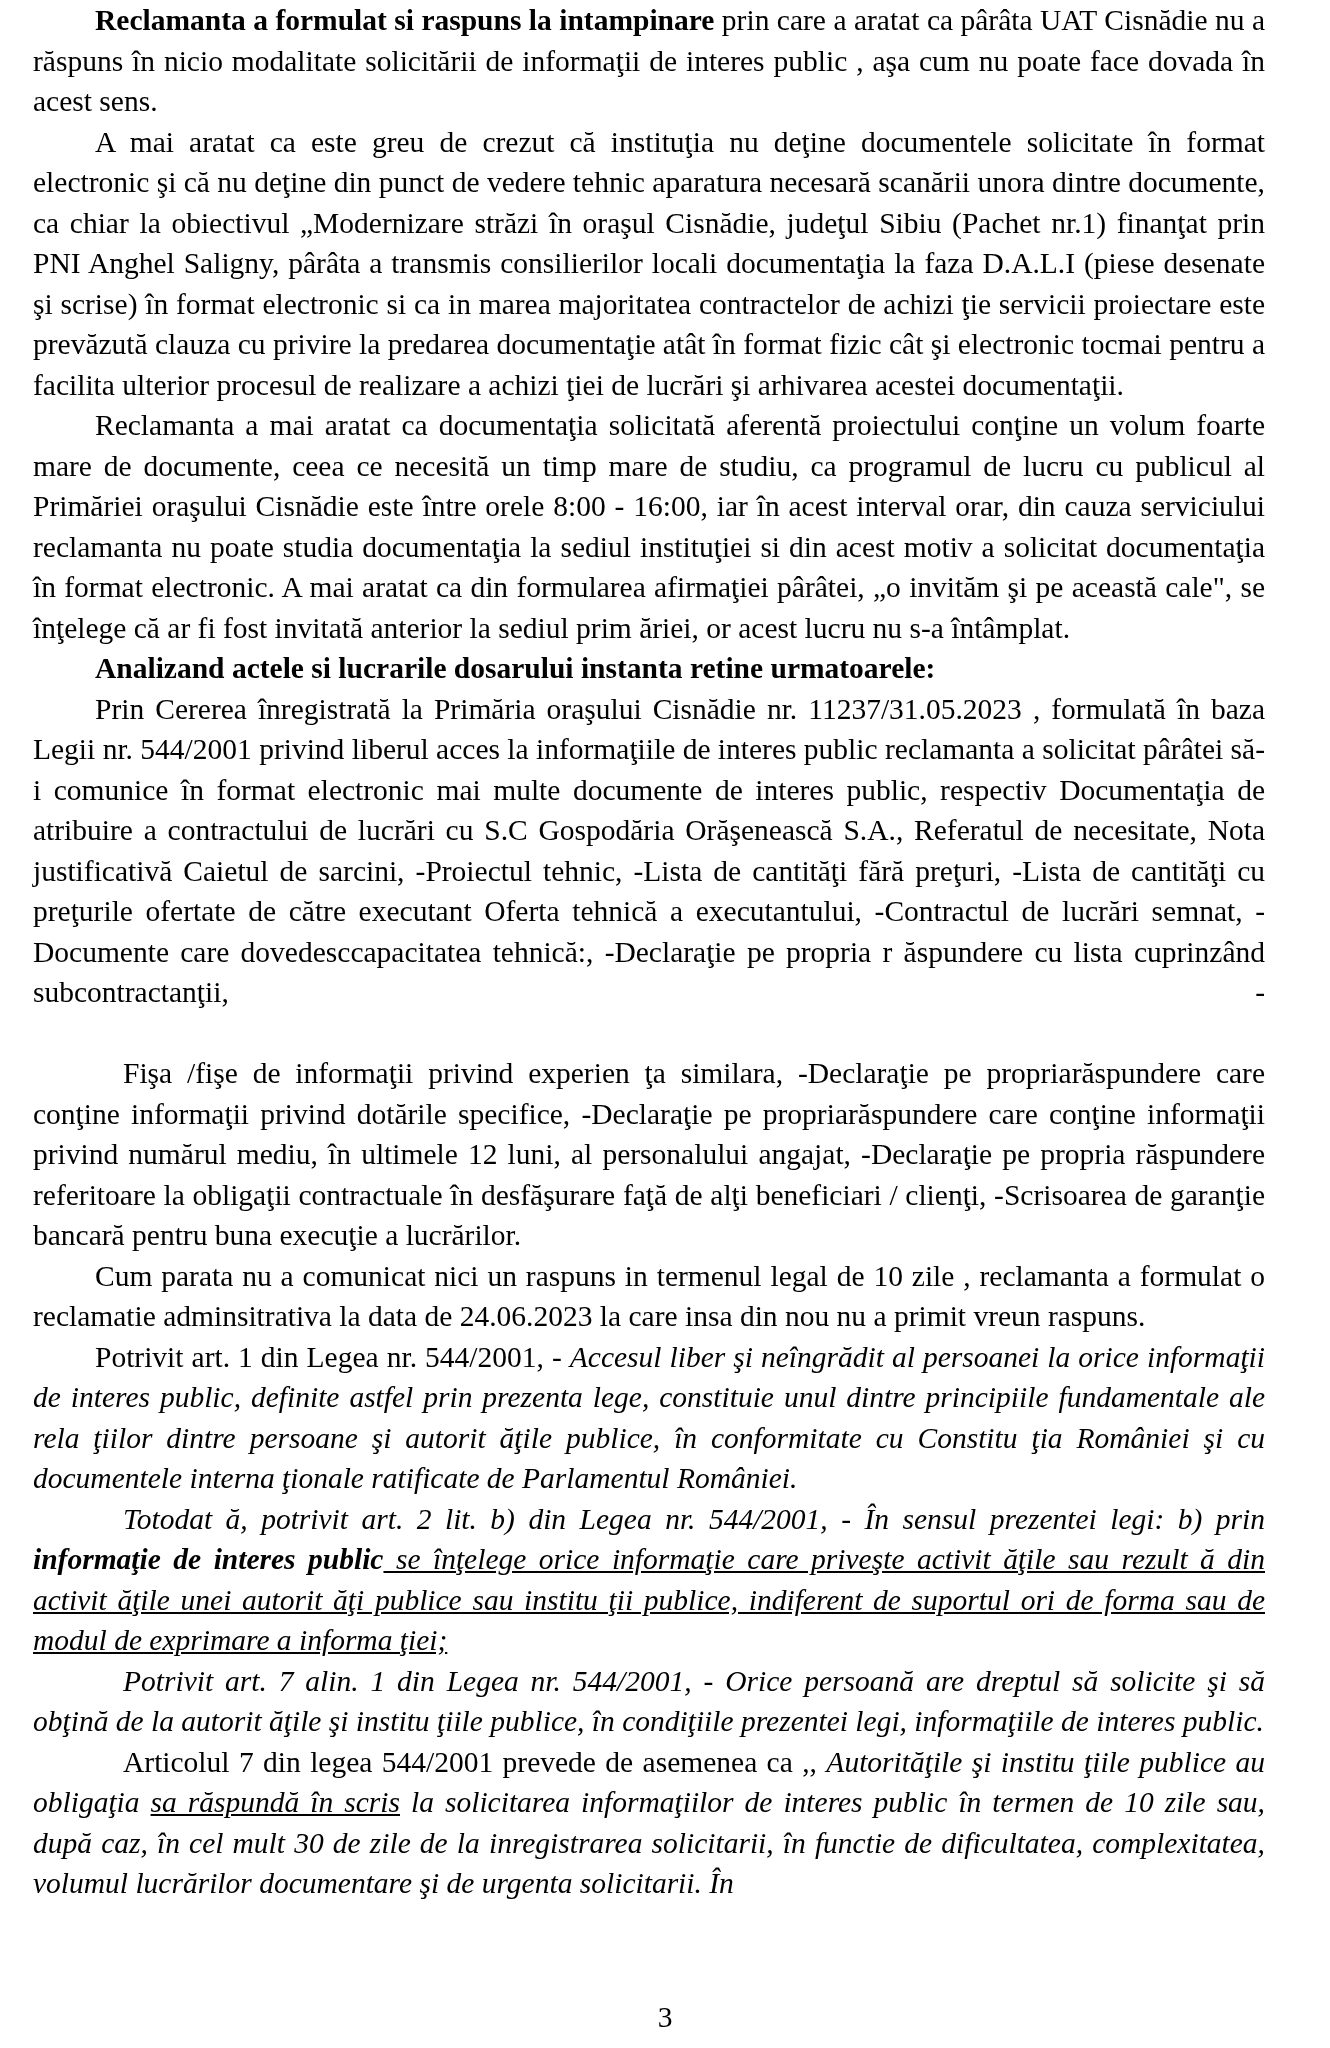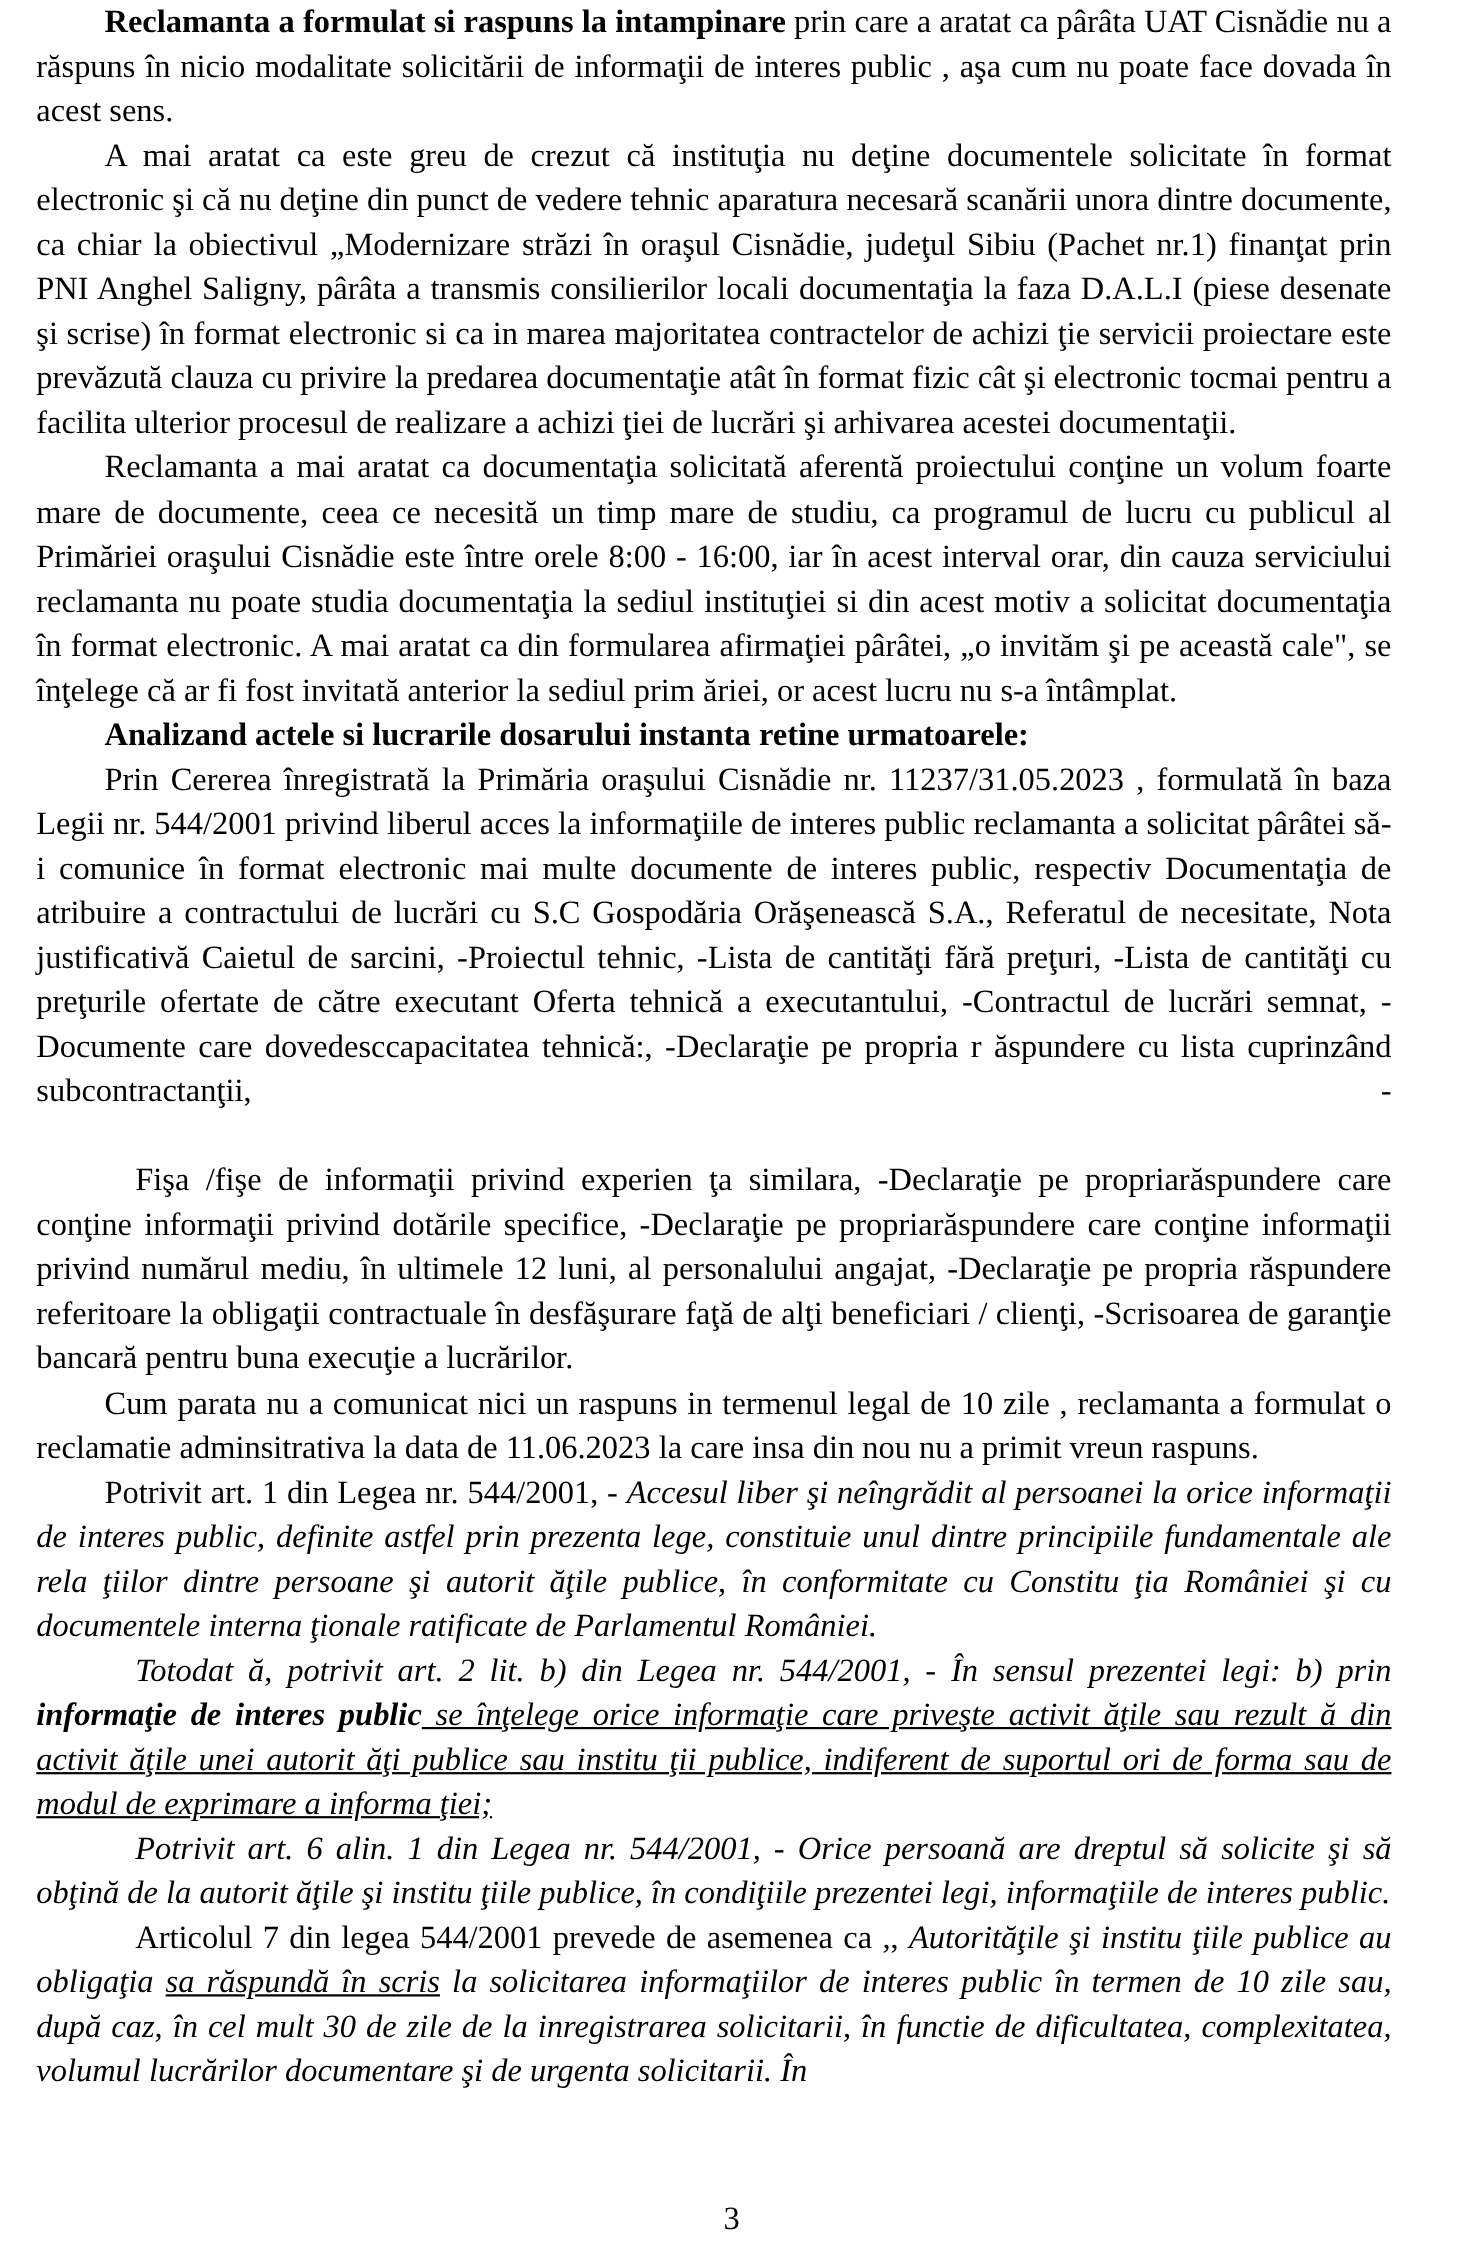--- a/index.html
+++ b/index.html
@@ -70,27 +70,27 @@
     <p class="para"><span>A mai aratat ca este greu de crezut că instituţia nu deţine documentele solicitate în format electronic şi că nu deţine din punct de vedere tehnic aparatura necesară scanării unora dintre documente, ca chiar la obiectivul „Modernizare străzi în oraşul Cisnădie, judeţul Sibiu (Pachet nr.1) finanţat prin PNI Anghel Saligny, pârâta a transmis consilierilor locali documentaţia la faza D.A.L.I (piese desenate şi scrise) în format electronic si ca in marea majoritatea contractelor de achizi ţie servicii proiectare este prevăzută clauza cu privire la predarea documentaţie atât în format fizic cât şi electronic tocmai pentru a facilita ulterior procesul de realizare a achizi ţiei de lucrări şi arhivarea acestei documentaţii.</span></p>
 
     <p class="para"><span>Reclamanta a mai aratat ca  documentaţia solicitată aferentă proiectului conţine un volum foarte mare de documente, ceea  ce necesită un timp mare de studiu, ca programul de lucru cu publicul al Primăriei oraşului Cisnădie este între orele 8:00 - 16:00, iar în acest interval orar, din cauza serviciului reclamanta nu poate studia documentaţia la sediul instituţiei si din acest motiv a solicitat documentaţia în format electronic. A mai aratat ca  din formularea afirmaţiei pârâtei, „o invităm şi pe această cale", se înţelege că ar fi fost invitată anterior la sediul prim ăriei, or acest lucru nu s-a întâmplat.</span></p>
 
     <p class="para"><span class="b">Analizand actele si lucrarile dosarului instanta retine urmatoarele:</span></p>
 
     <p class="para force-justify"><span>Prin Cererea înregistrată la Primăria oraşului Cisnădie nr.  11237/31.05.2023 , formulată în baza Legii nr. 544/2001 privind liberul acces la informaţiile de interes public reclamanta   a solicitat pârâtei să-i comunice în format electronic mai multe  documente de interes public, respectiv  Documentaţia de atribuire a contractului de lucrări cu S.C Gospodăria Orăşenească S.A.,   Referatul de necesitate, Nota justificativă Caietul de sarcini, -</span><span>Proiectul   tehnic,   -</span><span>Lista de cantităţi fără preţuri, -Lista de cantităţi cu preţurile ofertate de către executant Oferta tehnică a executantului, -Contractul de lucrări semnat, -</span><span>Documente        care        dovedesc</span><span>capacitatea tehnică:, -Declaraţie pe propria r ăspundere cu lista cuprinzând subcontractanţii, -</span></p>
 
     <p class="para indent-big"><span>Fişa /fişe de informaţii privind experien ţa similara, -</span><span>Declaraţie      pe      propria</span><span>răspundere care conţine informaţii privind dotările specifice, -</span><span>Declaraţie      pe      propria</span><span>răspundere care conţine informaţii privind numărul mediu, în ultimele 12 luni, al personalului angajat, -Declaraţie pe propria răspundere referitoare la obligaţii contractuale în desfăşurare faţă de alţi beneficiari / clienţi, -Scrisoarea de garanţie bancară pentru buna execuţie a lucrărilor.</span></p>
 
-    <p class="para"><span>Cum parata nu a comunicat nici un raspuns in termenul legal de 10 zile  , reclamanta a formulat o reclamatie adminsitrativa la data de 11.06.2023  la care insa din nou nu a primit vreun raspuns.</span></p>
+    <p class="para"><span>Cum parata nu a comunicat nici un raspuns in termenul legal de 10 zile  , reclamanta a formulat o reclamatie adminsitrativa la data de 24.06.2023  la care insa din nou nu a primit vreun raspuns.</span></p>
 
     <p class="para"><span>Potrivit art. 1 din Legea nr. 544/2001, - </span><span class="i">Accesul liber şi neîngrădit al persoanei la orice informaţii de interes public, definite astfel prin prezenta lege, constituie unul dintre principiile fundamentale ale rela ţiilor dintre persoane şi autorit ăţile publice, în conformitate cu Constitu ţia României şi cu documentele interna ţionale ratificate de Parlamentul României.</span></p>
 
     <p class="para indent-big"><span class="i">Totodat ă, potrivit art. 2 lit. b) din Legea nr.  544/2001, - În sensul prezentei legi:  b) prin </span><span class="bi">informaţie de interes public</span><span class="iu"> se înţelege orice informaţie care priveşte activit ăţile sau rezult ă din activit ăţile unei autorit ăţi publice sau institu ţii publice, indiferent de suportul ori de forma sau de modul de exprimare a informa ţiei;</span></p>
 
-    <p class="para indent-big"><span class="i">Potrivit art. 6 alin. 1 din Legea nr.  544/2001, - Orice persoană are dreptul  să solicite şi să obţină de la autorit ăţile şi institu ţiile publice, în condiţiile prezentei legi, informaţiile de interes public.</span></p>
+    <p class="para indent-big"><span class="i">Potrivit art. 7 alin. 1 din Legea nr.  544/2001, - Orice persoană are dreptul  să solicite şi să obţină de la autorit ăţile şi institu ţiile publice, în condiţiile prezentei legi, informaţiile de interes public.</span></p>
 
     <p class="para indent-big"><span>Articolul 7 din legea 544/2001 prevede de asemenea ca ,, </span><span class="i">Autorităţile şi institu ţiile publice au obligaţia </span><span class="iu">sa răspundă în scris</span><span class="i"> la solicitarea informaţiilor de interes public în termen de 10 zile sau, după caz, în cel mult 30 de zile de la inregistrarea  solicitarii, în functie de dificultatea,  complexitatea,  volumul lucrărilor documentare şi de urgenta solicitarii. În</span></p>
 
   </div>
 
   <div class="pageno">3</div>
 
 </div>
 
 </body></html>

